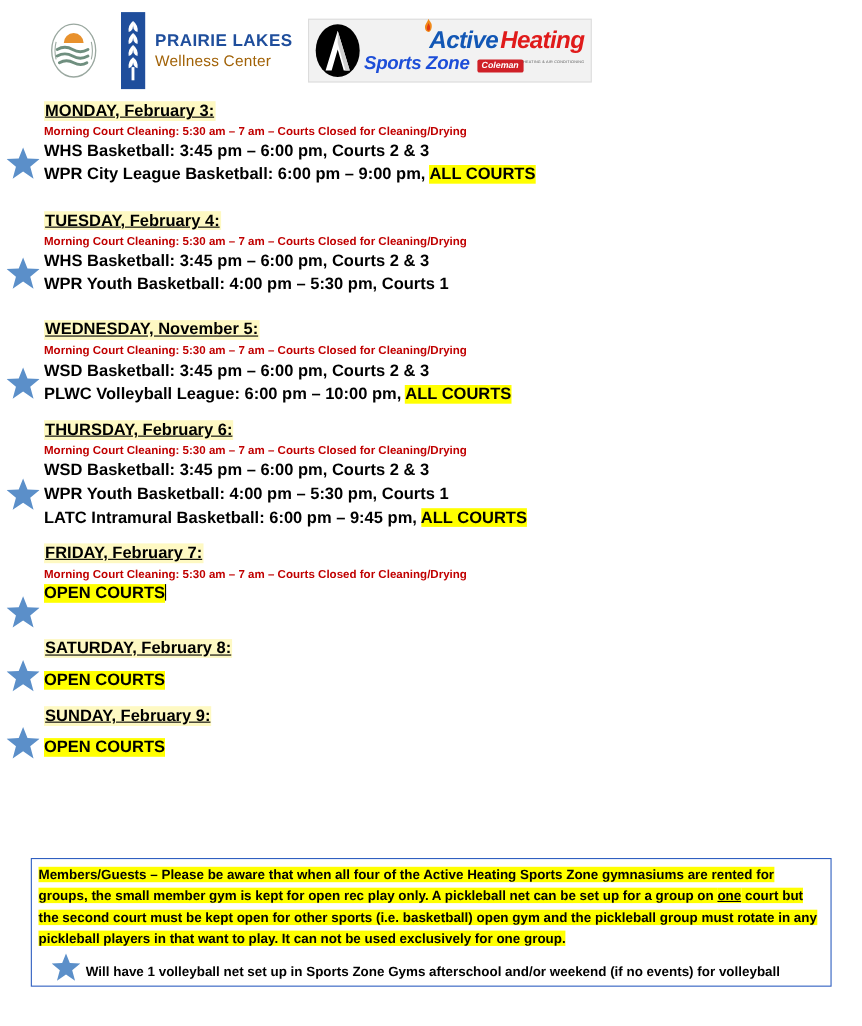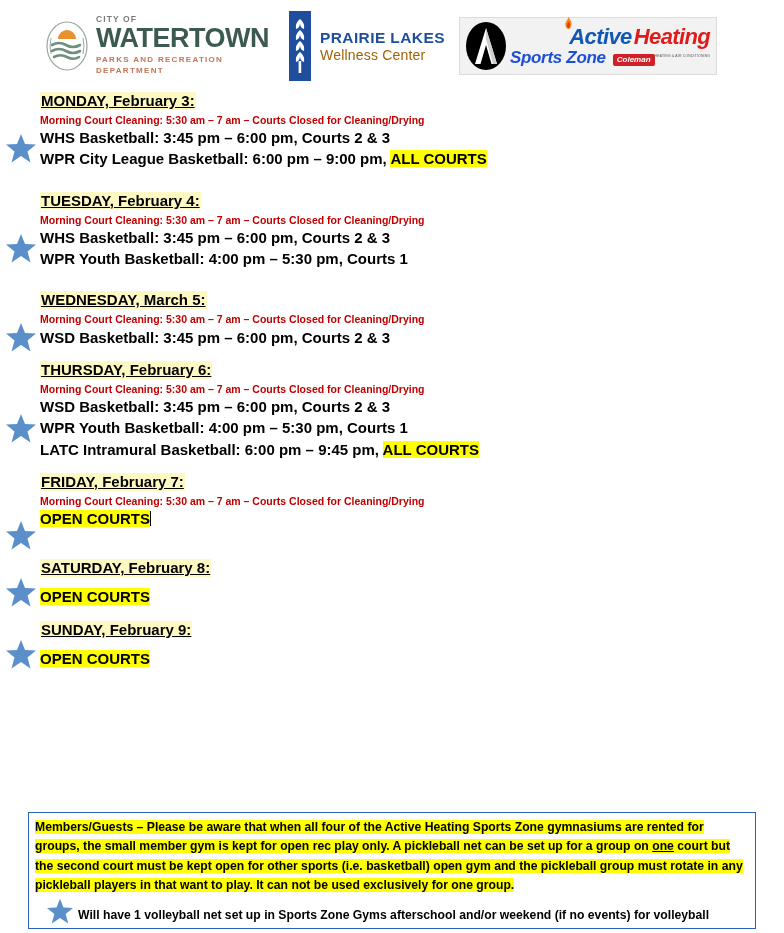--- a/index.html
+++ b/index.html
@@ -205,21 +205,21 @@
   }
 
   .gap-sm { height: 13px; }
   .gap-md { height: 22px; }
   .gap-lg { height: 30px; }
 
   
   .footer-notice {
     position: absolute;
     left: 28px;
-    top: 812px;
+    top: 780px;
     width: 728px;
     border: 1px solid #2f5fc0;
     background: #ffffff;
     box-sizing: border-box;
     padding: 5px 6px 4px 6px;
   }
   .notice-par {
     font-size: 12.2px;
     font-weight: bold;
     line-height: 1.58;
@@ -255,26 +255,20 @@
         <path d="M7 18 Q5 26 7 34"></path>
           <path d="M39 18 Q41 26 39 34"></path>
       </g>
       <path d="M14 19 a9 9 0 0 1 18 0 z" fill="#e8912d"></path>
       <g stroke="#6f8f7f" stroke-width="2.6" fill="none" stroke-linecap="round">
         <path d="M8 25 q7 -4 14 0 t14 0"></path>
         <path d="M8 31 q7 -4 14 0 t14 0"></path>
         <path d="M10 37 q6.5 -3.5 13 0 t12 0"></path>
       </g>
     </svg>
-    <div class="wt-text">
-      <div class="wt-cityof">CITY OF</div>
-      <div class="wt-main">WATERTOWN</div>
-      <div class="wt-sub">PARKS AND RECREATION</div>
-      <div class="wt-sub" style="margin-top:0">DEPARTMENT</div>
-    </div>
   </div>
 
   <div class="logo-prairie">
     <div class="pl-bar">
       <svg class="pl-wheat" width="20" height="62" viewBox="0 0 20 62">
         <g fill="#ffffff">
           <path d="M10 4 q5 4 4 10 q-5 -1 -4 -10z"></path>
           <path d="M10 4 q-5 4 -4 10 q5 -1 4 -10z"></path>
           <path d="M10 15 q5 4 4 10 q-5 -1 -4 -10z"></path>
           <path d="M10 15 q-5 4 -4 10 q5 -1 4 -10z"></path>
@@ -341,27 +335,28 @@
         <polygon points="15,1 19,11 30,11.5 21.5,18.5 24.5,29.5 15,23 5.5,29.5 8.5,18.5 0,11.5 11,11" fill="#5b8fc9"></polygon>
       </svg>
       <div class="event-line"><span>WHS Basketball: 3:45 pm – 6:00 pm, Courts 2 &amp; 3</span></div>
       <div class="event-line"><span>WPR Youth Basketball: 4:00 pm – 5:30 pm, Courts 1</span></div>
     </div>
   </div>
 
   <div class="gap-md"></div>
 
   <div class="day-block">
-    <div class="day-header">WEDNESDAY, March 5:</div>
+    <div class="day-header">WEDNESDAY, November 5:</div>
     <div class="cleaning-note">Morning Court Cleaning: 5:30 am – 7 am – Courts Closed for Cleaning/Drying</div>
     <div class="events">
       <svg class="star-marker" viewBox="0 0 30 30">
         <polygon points="15,1 19,11 30,11.5 21.5,18.5 24.5,29.5 15,23 5.5,29.5 8.5,18.5 0,11.5 11,11" fill="#5b8fc9"></polygon>
       </svg>
       <div class="event-line"><span>WSD Basketball: 3:45 pm – 6:00 pm, Courts 2 &amp; 3</span></div>
+      <div class="event-line"><span>PLWC Volleyball League: 6:00 pm – 10:00 pm, </span><span class="hl-yellow">ALL COURTS</span></div>
     </div>
   </div>
 
   <div class="gap-sm"></div>
 
   <div class="day-block">
     <div class="day-header">THURSDAY, February 6:</div>
     <div class="cleaning-note">Morning Court Cleaning: 5:30 am – 7 am – Courts Closed for Cleaning/Drying</div>
     <div class="events">
       <svg class="star-marker" viewBox="0 0 30 30">

